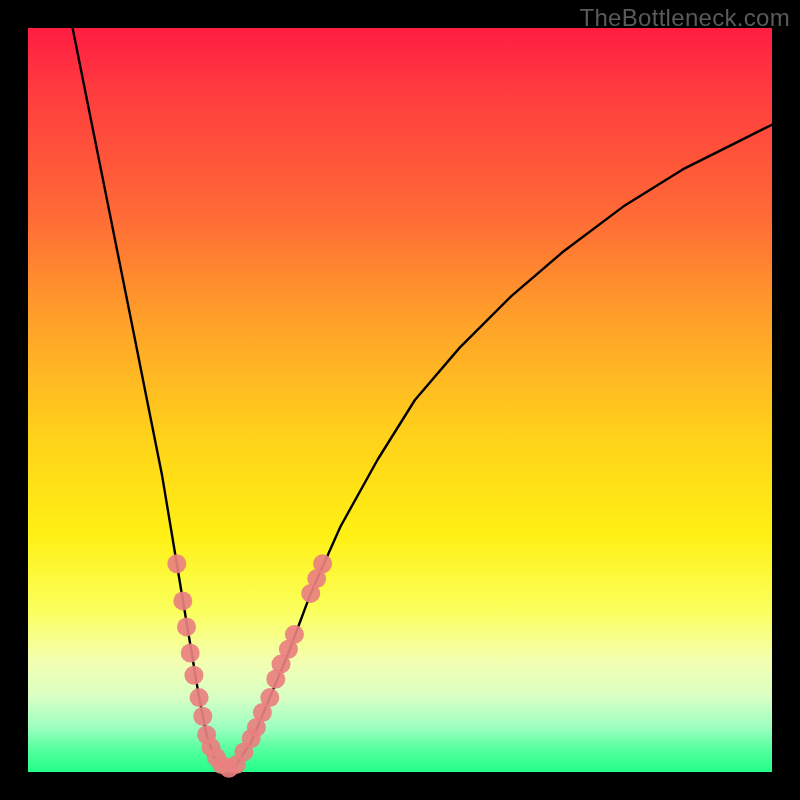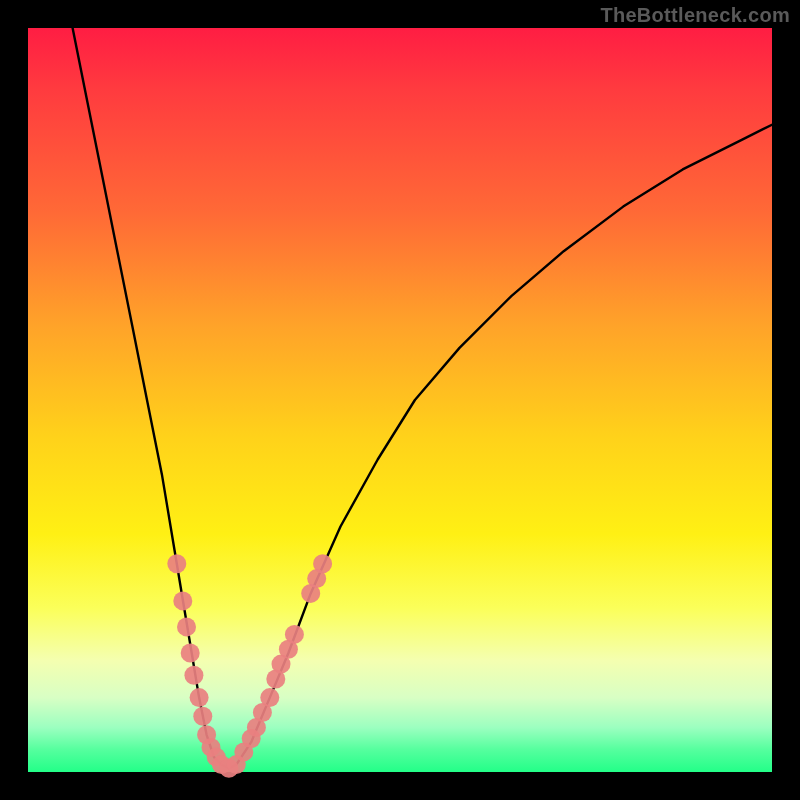--- a/index.html
+++ b/index.html
@@ -36,22 +36,22 @@
       #9cffc0 94%,
       #55ff9e 97%,
       #23ff88 100%
     );
   }
   .watermark {
     position: absolute;
     top: 4px;
     right: 10px;
     color: #5a5a5a;
-    font-size: 20px;
-    font-weight: 700;
+    font-size: 24px;
+    font-weight: 400;
     letter-spacing: 0.3px;
     user-select: none;
   }
   svg.curve {
     position: absolute;
     left: 0;
     top: 0;
     width: 744px;
     height: 744px;
     overflow: visible;

